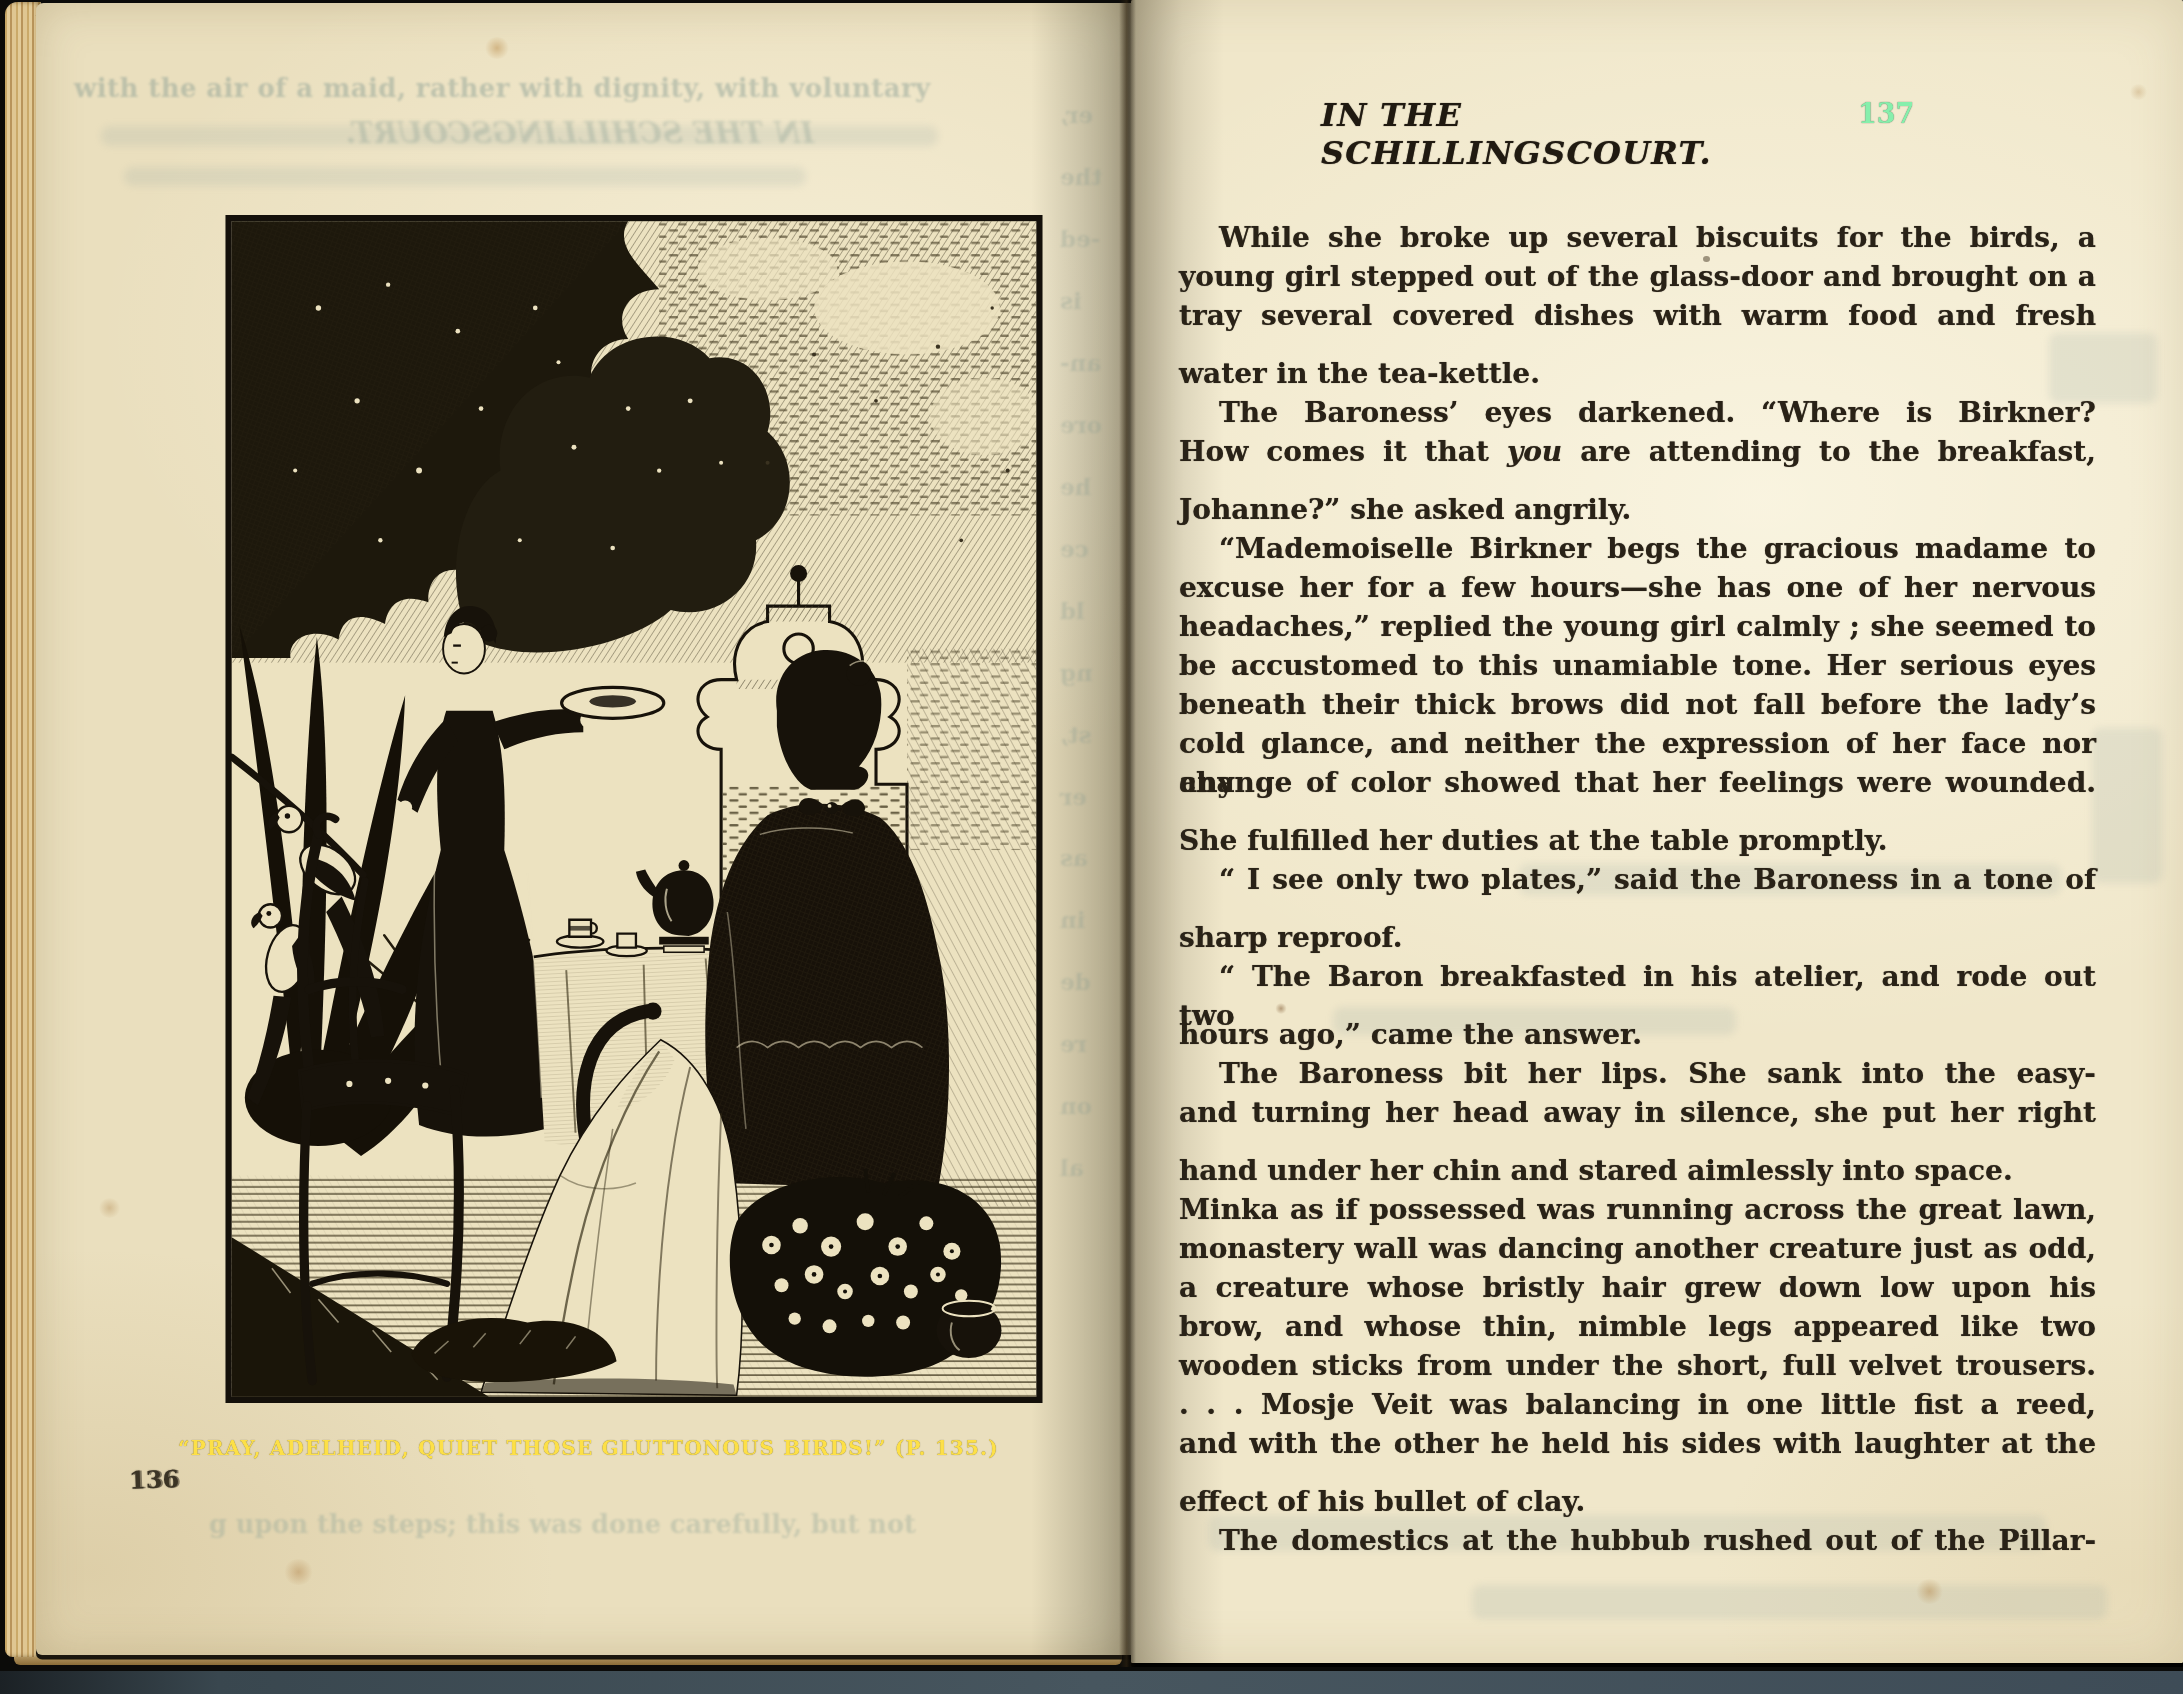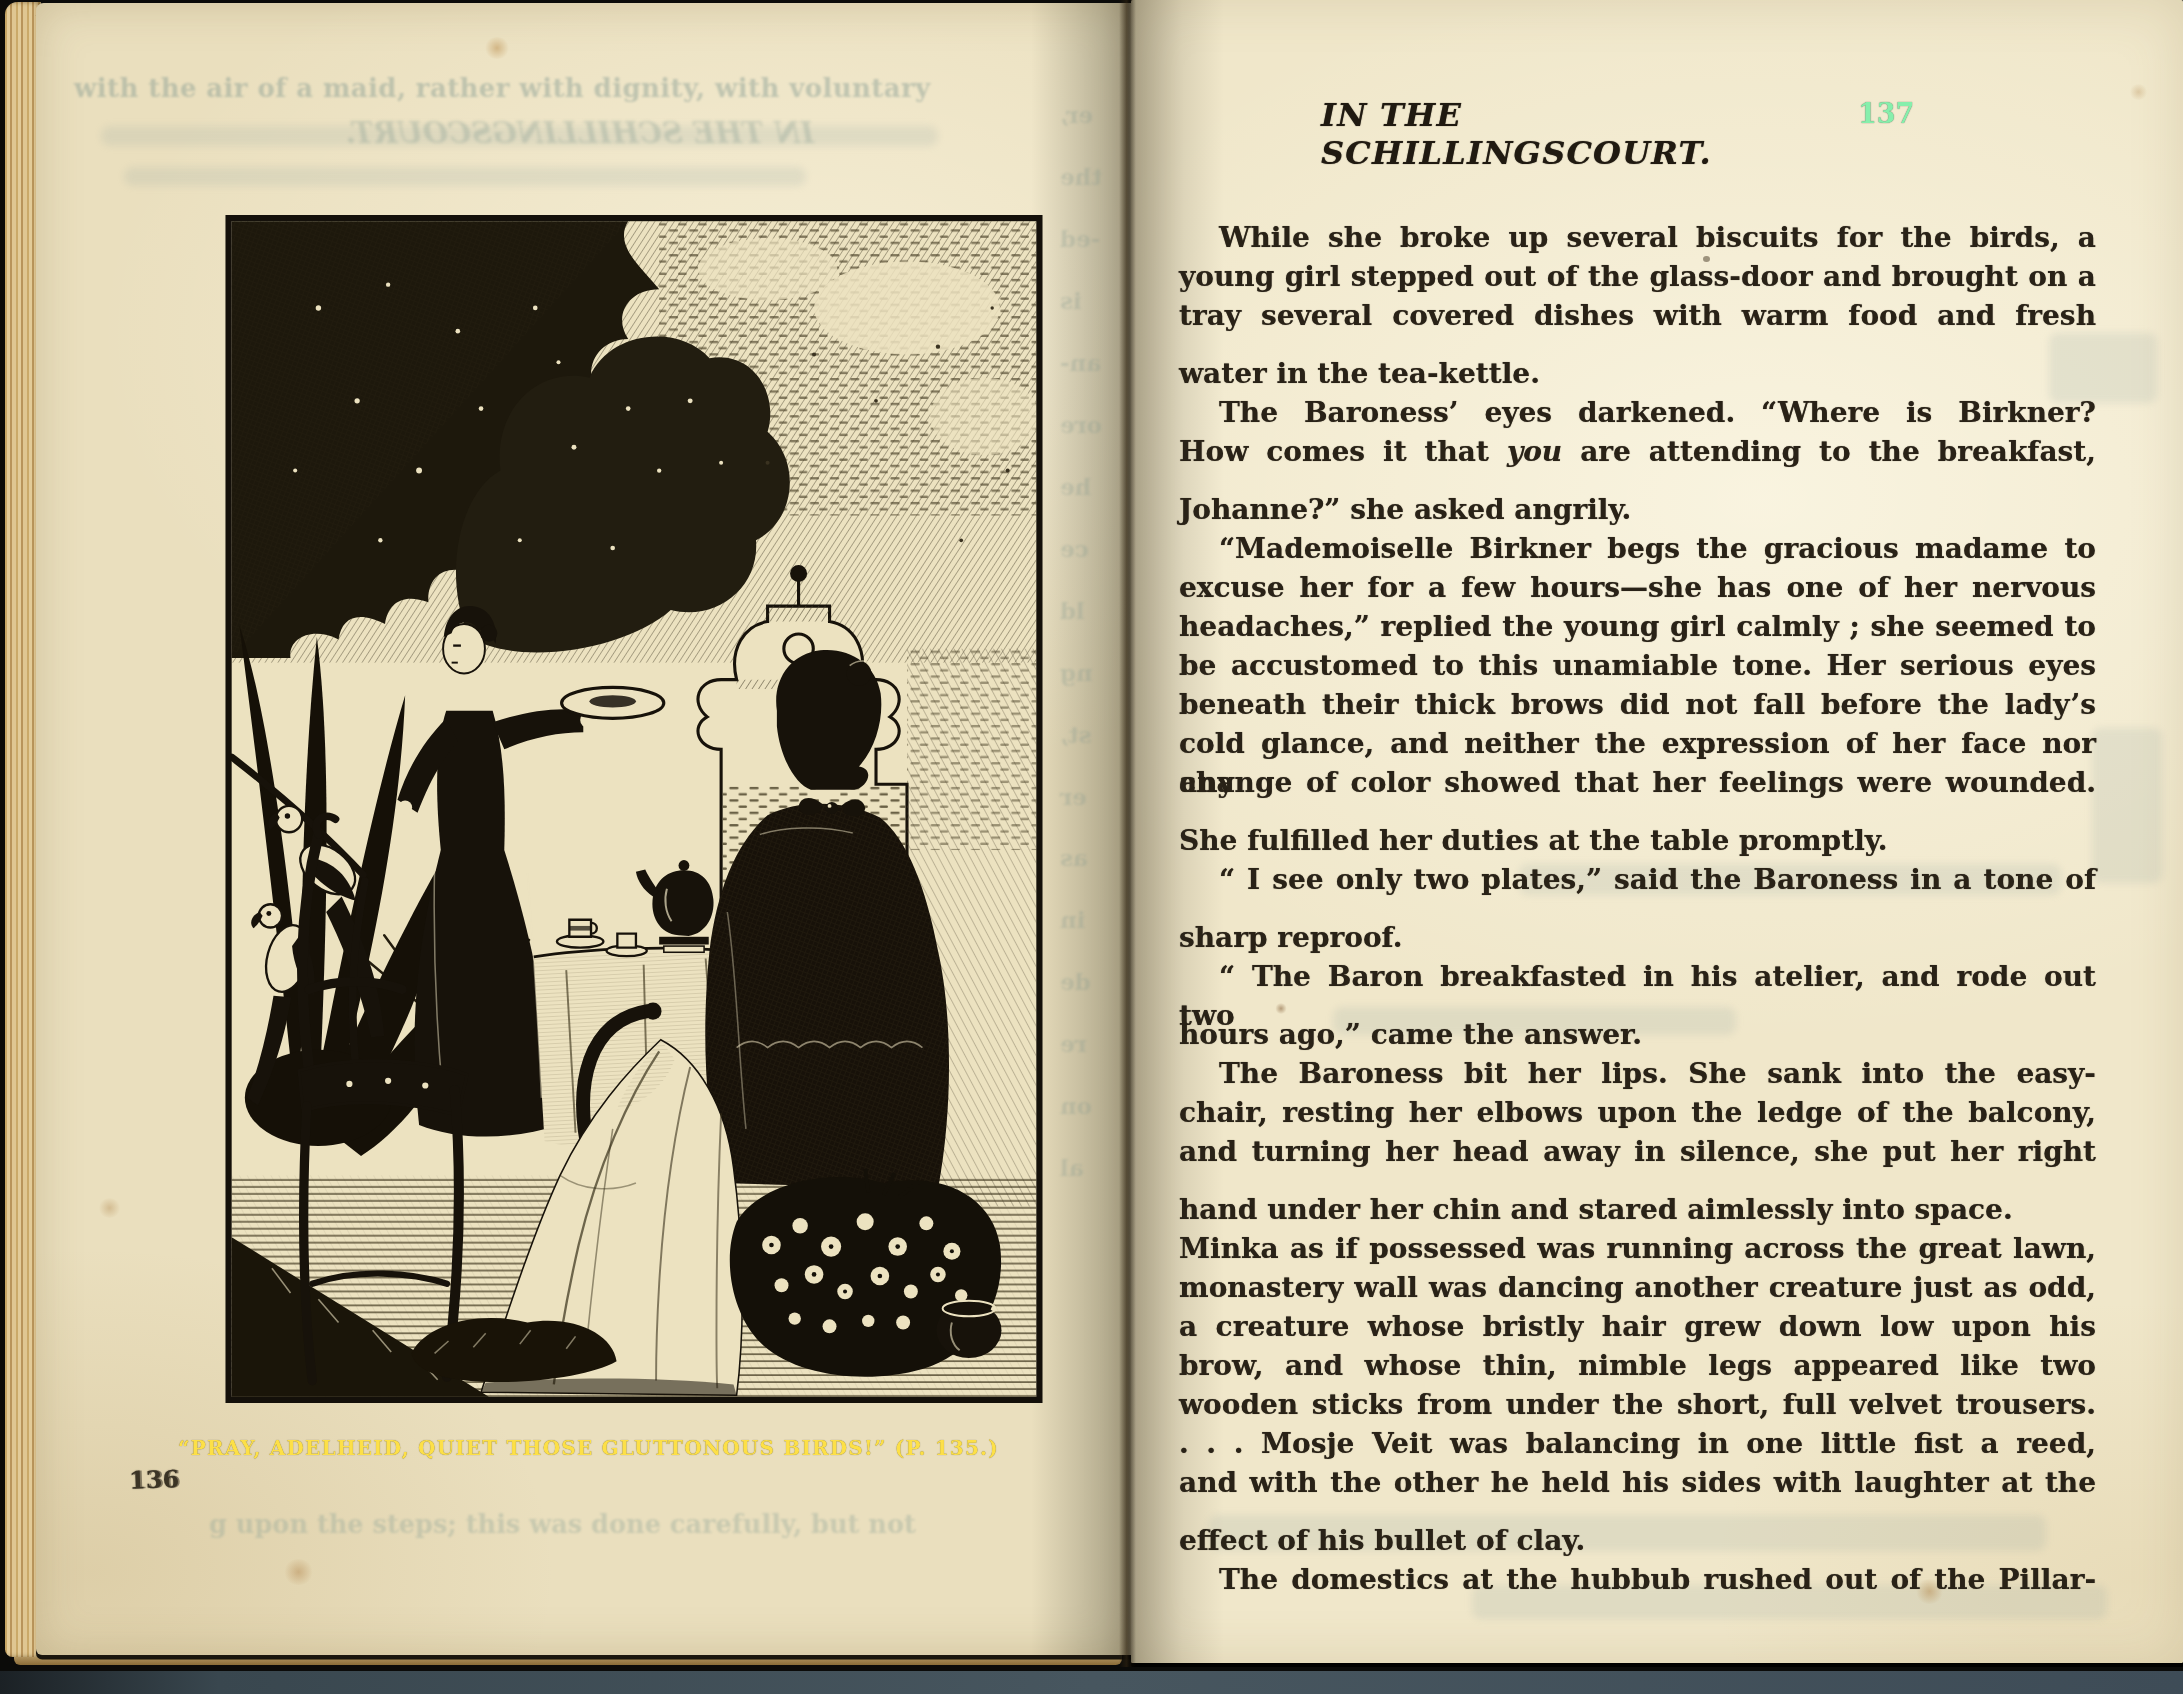--- a/index.html
+++ b/index.html
@@ -402,21 +402,20 @@
       <div class="tline">be accustomed to this unamiable tone.  Her serious eyes</div>
       <div class="tline">beneath their thick brows did not fall before the lady’s</div>
       <div class="tline">cold glance, and neither the expression of her face nor any</div>
       <div class="tline">change of color showed that her feelings were wounded.</div>
       <div class="tline end">She fulfilled her duties at the table promptly.</div>
       <div class="tline ind">“ I see only two plates,” said the Baroness in a tone of</div>
       <div class="tline end">sharp reproof.</div>
       <div class="tline ind">“ The Baron breakfasted in his atelier, and rode out two</div>
       <div class="tline end">hours ago,” came the answer.</div>
       <div class="tline ind">The Baroness bit her lips.  She sank into the easy-</div>
-      <div class="tline">chair, resting her elbows upon the ledge of the balcony,</div>
       <div class="tline">and turning her head away in silence, she put her right</div>
       <div class="tline end">hand under her chin and stared aimlessly into space.</div>
       <div class="tline">Minka as if possessed was running across the great lawn,</div>
       <div class="tline">monastery wall was dancing another creature just as odd,</div>
       <div class="tline">a creature whose bristly hair grew down low upon his</div>
       <div class="tline">brow, and whose thin, nimble legs appeared like two</div>
       <div class="tline">wooden sticks from under the short, full velvet trousers.</div>
       <div class="tline">. . . Mosje Veit was balancing in one little fist a reed,</div>
       <div class="tline">and with the other he held his sides with laughter at the</div>
       <div class="tline end">effect of his bullet of clay.</div>

